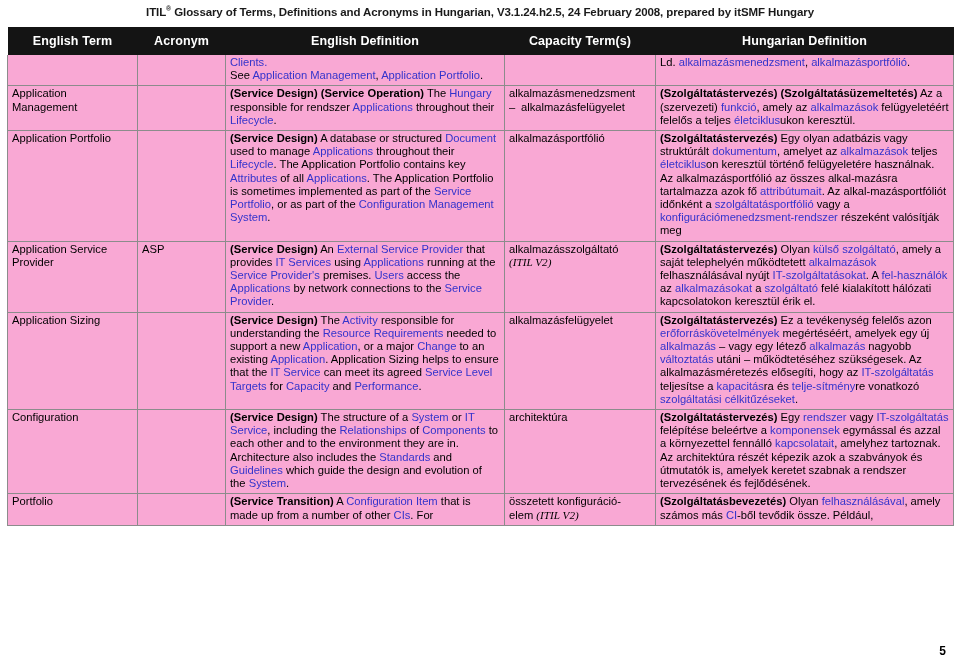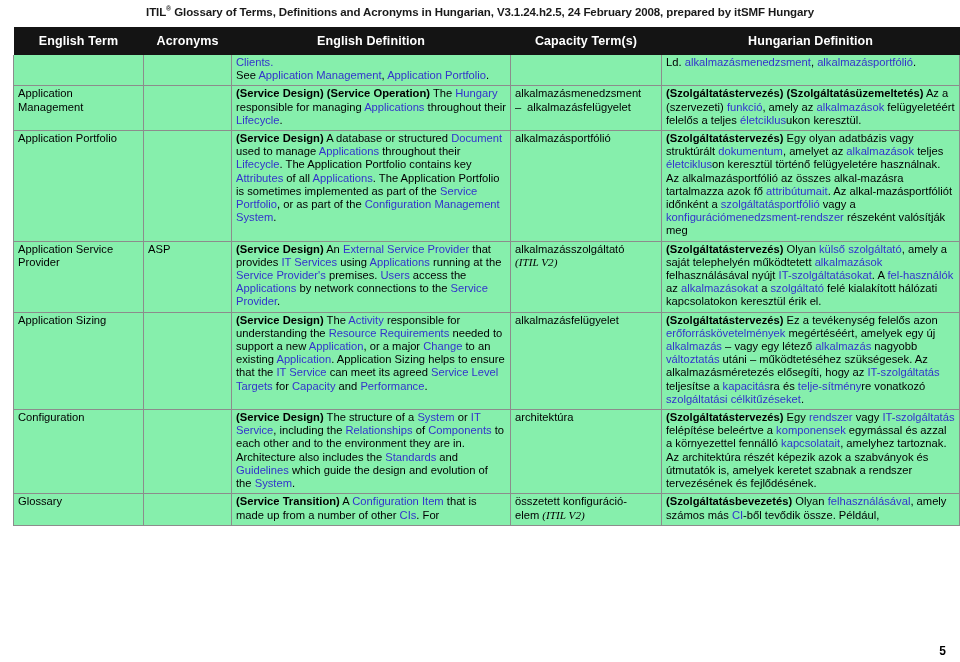--- a/index.html
+++ b/index.html
@@ -38,21 +38,21 @@
     font-size: 7px;
     vertical-align: super;
     line-height: 0;
   }
 
   
   table.glossary {
     border-collapse: collapse;
     table-layout: fixed;
     width: 946px;
-    margin-left: 13px;
+    margin-left: 7px;
     margin-top: 5px;
   }
   table.glossary col.c-term     { width: 130px; }
   table.glossary col.c-acronym  { width: 88px;  }
   table.glossary col.c-endef    { width: 279px; }
   table.glossary col.c-hunterm  { width: 151px; }
   table.glossary col.c-hundef   { width: 298px; }
 
   thead th {
     background: #141414;
@@ -64,21 +64,21 @@
     border: none;
     letter-spacing: 0.1px;
   }
 
   tbody td {
     border: 1px solid #8c8c8c;
     vertical-align: top;
     padding: 1px 4px 3px 4px;
     font-size: 11px;
     line-height: 13.0px;
-    background: #86efac;
+    background: #f9a8d4;
   }
   tbody tr.clipped-top td {
     border-top: none;
   }
   tbody td.term,
   tbody td.acronym,
   tbody td.hunterm {
     font-size: 11.2px;
     line-height: 13.2px;
   }
@@ -118,38 +118,38 @@
     <colgroup>
       <col class="c-term">
       <col class="c-acronym">
       <col class="c-endef">
       <col class="c-hunterm">
       <col class="c-hundef">
     </colgroup>
     <thead>
       <tr>
         <th>English Term</th>
-        <th>Acronyms</th>
+        <th>Acronym</th>
         <th>English Definition</th>
         <th>Capacity Term(s)</th>
         <th>Hungarian Definition</th>
       </tr>
     </thead>
     <tbody id="tbody">
         <tr id="row-application-continued" class="clipped-top">
           <td class="term"></td>
           <td class="acronym"></td>
           <td class="endef"><span class="lnk">Clients.</span><br><span>See </span><span class="lnk">Application Management</span><span>, </span><span class="lnk">Application Portfolio</span><span>.</span></td>
           <td class="hunterm"><span></span></td>
           <td class="hundef"><span>Ld. </span><span class="lnk">alkalmazásmenedzsment</span><span>, </span><span class="lnk">alkalmazásportfólió</span><span>.</span></td>
         </tr>
         <tr id="row-application-management">
           <td class="term">Application Management</td>
           <td class="acronym"></td>
-          <td class="endef"><span class="bold">(Service Design) (Service Operation)</span><span> The </span><span class="lnk">Hungary</span><span> responsible for managing </span><span class="lnk">Applications</span><span> throughout their </span><span class="lnk">Lifecycle</span><span>.</span></td>
+          <td class="endef"><span class="bold">(Service Design) (Service Operation)</span><span> The </span><span class="lnk">Hungary</span><span> responsible for rendszer </span><span class="lnk">Applications</span><span> throughout their </span><span class="lnk">Lifecycle</span><span>.</span></td>
           <td class="hunterm"><span>alkalmazásmenedzsment</span><br><span class="dash-pref">–</span><span>alkalmazásfelügyelet</span></td>
           <td class="hundef"><span class="bold">(Szolgáltatástervezés) (Szolgáltatásüzemeltetés)</span><span> Az a (szervezeti) </span><span class="lnk">funkció</span><span>, amely az </span><span class="lnk">alkalmazások</span><span> felügyeletéért felelős a teljes </span><span class="lnk">életciklus</span><span>ukon keresztül.</span></td>
         </tr>
         <tr id="row-application-portfolio">
           <td class="term">Application Portfolio</td>
           <td class="acronym"></td>
           <td class="endef"><span class="bold">(Service Design)</span><span> A database or structured </span><span class="lnk">Document</span><span> used to manage </span><span class="lnk">Applications</span><span> throughout their </span><span class="lnk">Lifecycle</span><span>. The Application Portfolio contains key </span><span class="lnk">Attributes</span><span> of all </span><span class="lnk">Applications</span><span>. The Application Portfolio is sometimes implemented as part of the </span><span class="lnk">Service Portfolio</span><span>, or as part of the </span><span class="lnk">Configuration Management System</span><span>.</span></td>
           <td class="hunterm"><span>alkalmazásportfólió</span></td>
           <td class="hundef"><span class="bold">(Szolgáltatástervezés)</span><span> Egy olyan adatbázis vagy struktúrált </span><span class="lnk">dokumentum</span><span>, amelyet az </span><span class="lnk">alkalmazások</span><span> teljes </span><span class="lnk">életciklus</span><span>on keresztül történő felügyeletére használnak. Az alkalmazásportfólió az összes alkal-mazásra tartalmazza azok fő </span><span class="lnk">attribútumait</span><span>. Az alkal-mazásportfóliót időnként a </span><span class="lnk">szolgáltatásportfólió</span><span> vagy a </span><span class="lnk">konfigurációmenedzsment-rendszer</span><span> részeként valósítják meg</span></td>
         </tr>
@@ -168,21 +168,21 @@
           <td class="hundef"><span class="bold">(Szolgáltatástervezés)</span><span> Ez a </span><span>tevékenység</span><span> felelős azon </span><span class="lnk">erőforráskövetelmények</span><span> megértéséért, amelyek egy új </span><span class="lnk">alkalmazás</span><span> – vagy egy létező </span><span class="lnk">alkalmazás</span><span> nagyobb </span><span class="lnk">változtatás</span><span> utáni – működtetéséhez szükségesek. Az alkalmazásméretezés elősegíti, hogy az </span><span class="lnk">IT-szolgáltatás</span><span> teljesítse a </span><span class="lnk">kapacitás</span><span>ra és </span><span class="lnk">telje-sítmény</span><span>re vonatkozó </span><span class="lnk">szolgáltatási célkitűzéseket</span><span>.</span></td>
         </tr>
         <tr id="row-architecture">
           <td class="term">Configuration</td>
           <td class="acronym"></td>
           <td class="endef"><span class="bold">(Service Design)</span><span> The structure of a </span><span class="lnk">System</span><span> or </span><span class="lnk">IT Service</span><span>, including the </span><span class="lnk">Relationships</span><span> of </span><span class="lnk">Components</span><span> to each other and to the environment they are in. Architecture also includes the </span><span class="lnk">Standards</span><span> and </span><span class="lnk">Guidelines</span><span> which guide the design and evolution of the </span><span class="lnk">System</span><span>.</span></td>
           <td class="hunterm"><span>architektúra</span></td>
           <td class="hundef"><span class="bold">(Szolgáltatástervezés)</span><span> Egy </span><span class="lnk">rendszer</span><span> vagy </span><span class="lnk">IT-szolgáltatás</span><span> felépítése beleértve a </span><span class="lnk">komponensek</span><span> egymással és azzal a környezettel fennálló </span><span class="lnk">kapcsolatait</span><span>, amelyhez tartoznak. Az architektúra részét képezik azok a szabványok és útmutatók is, amelyek keretet szabnak a rendszer tervezésének és fejlődésének.</span></td>
         </tr>
         <tr id="row-assembly">
-          <td class="term">Glossary</td>
+          <td class="term">Portfolio</td>
           <td class="acronym"></td>
           <td class="endef"><span class="bold">(Service Transition)</span><span> A </span><span class="lnk">Configuration Item</span><span> that is made up from a number of other </span><span class="lnk">CIs</span><span>. For</span></td>
           <td class="hunterm"><span>összetett konfiguráció-</span><br><span>elem </span><span class="ital">(ITIL V2)</span></td>
           <td class="hundef"><span class="bold">(Szolgáltatásbevezetés)</span><span> Olyan </span><span class="lnk">felhasználásával</span><span>, amely számos más </span><span class="lnk">CI</span><span>-ből tevődik össze. Például,</span></td>
         </tr>
       </tbody>
   </table>
 
   <div class="page-number">5</div>
 </div>

